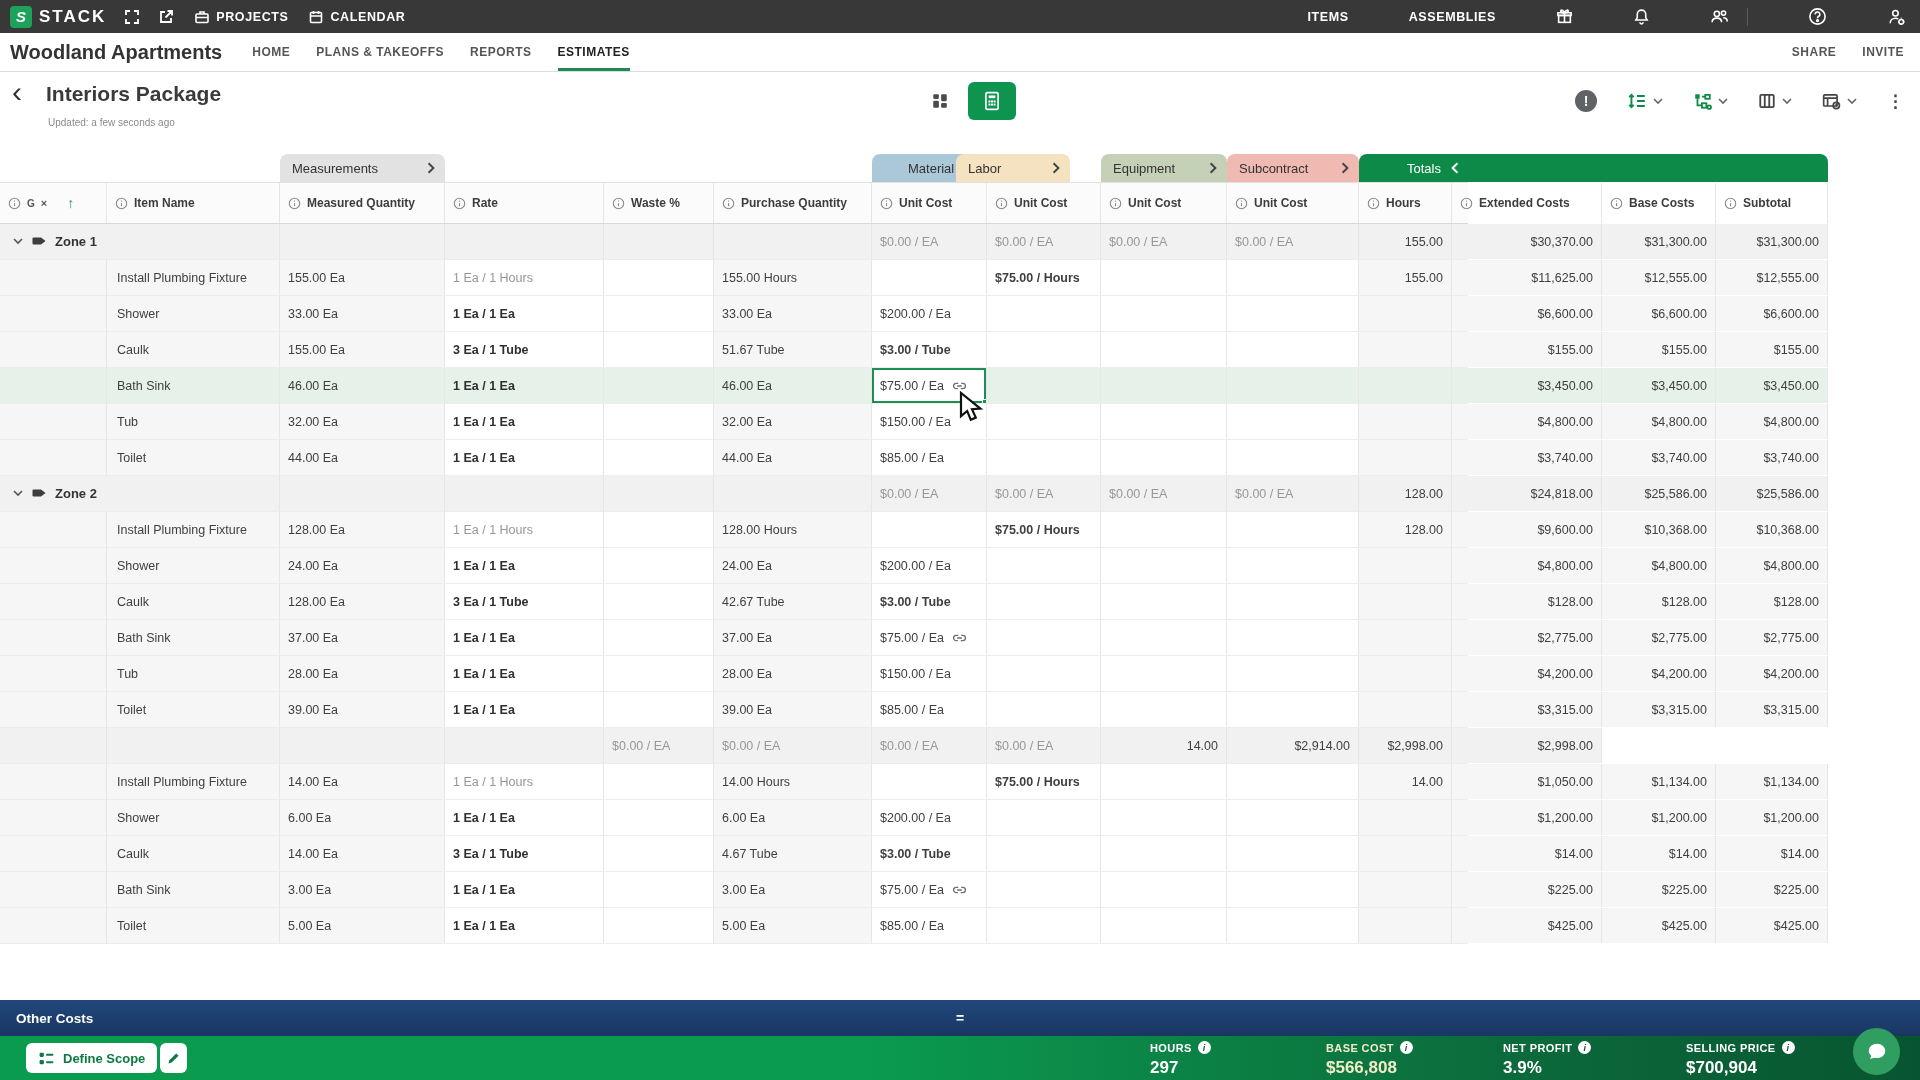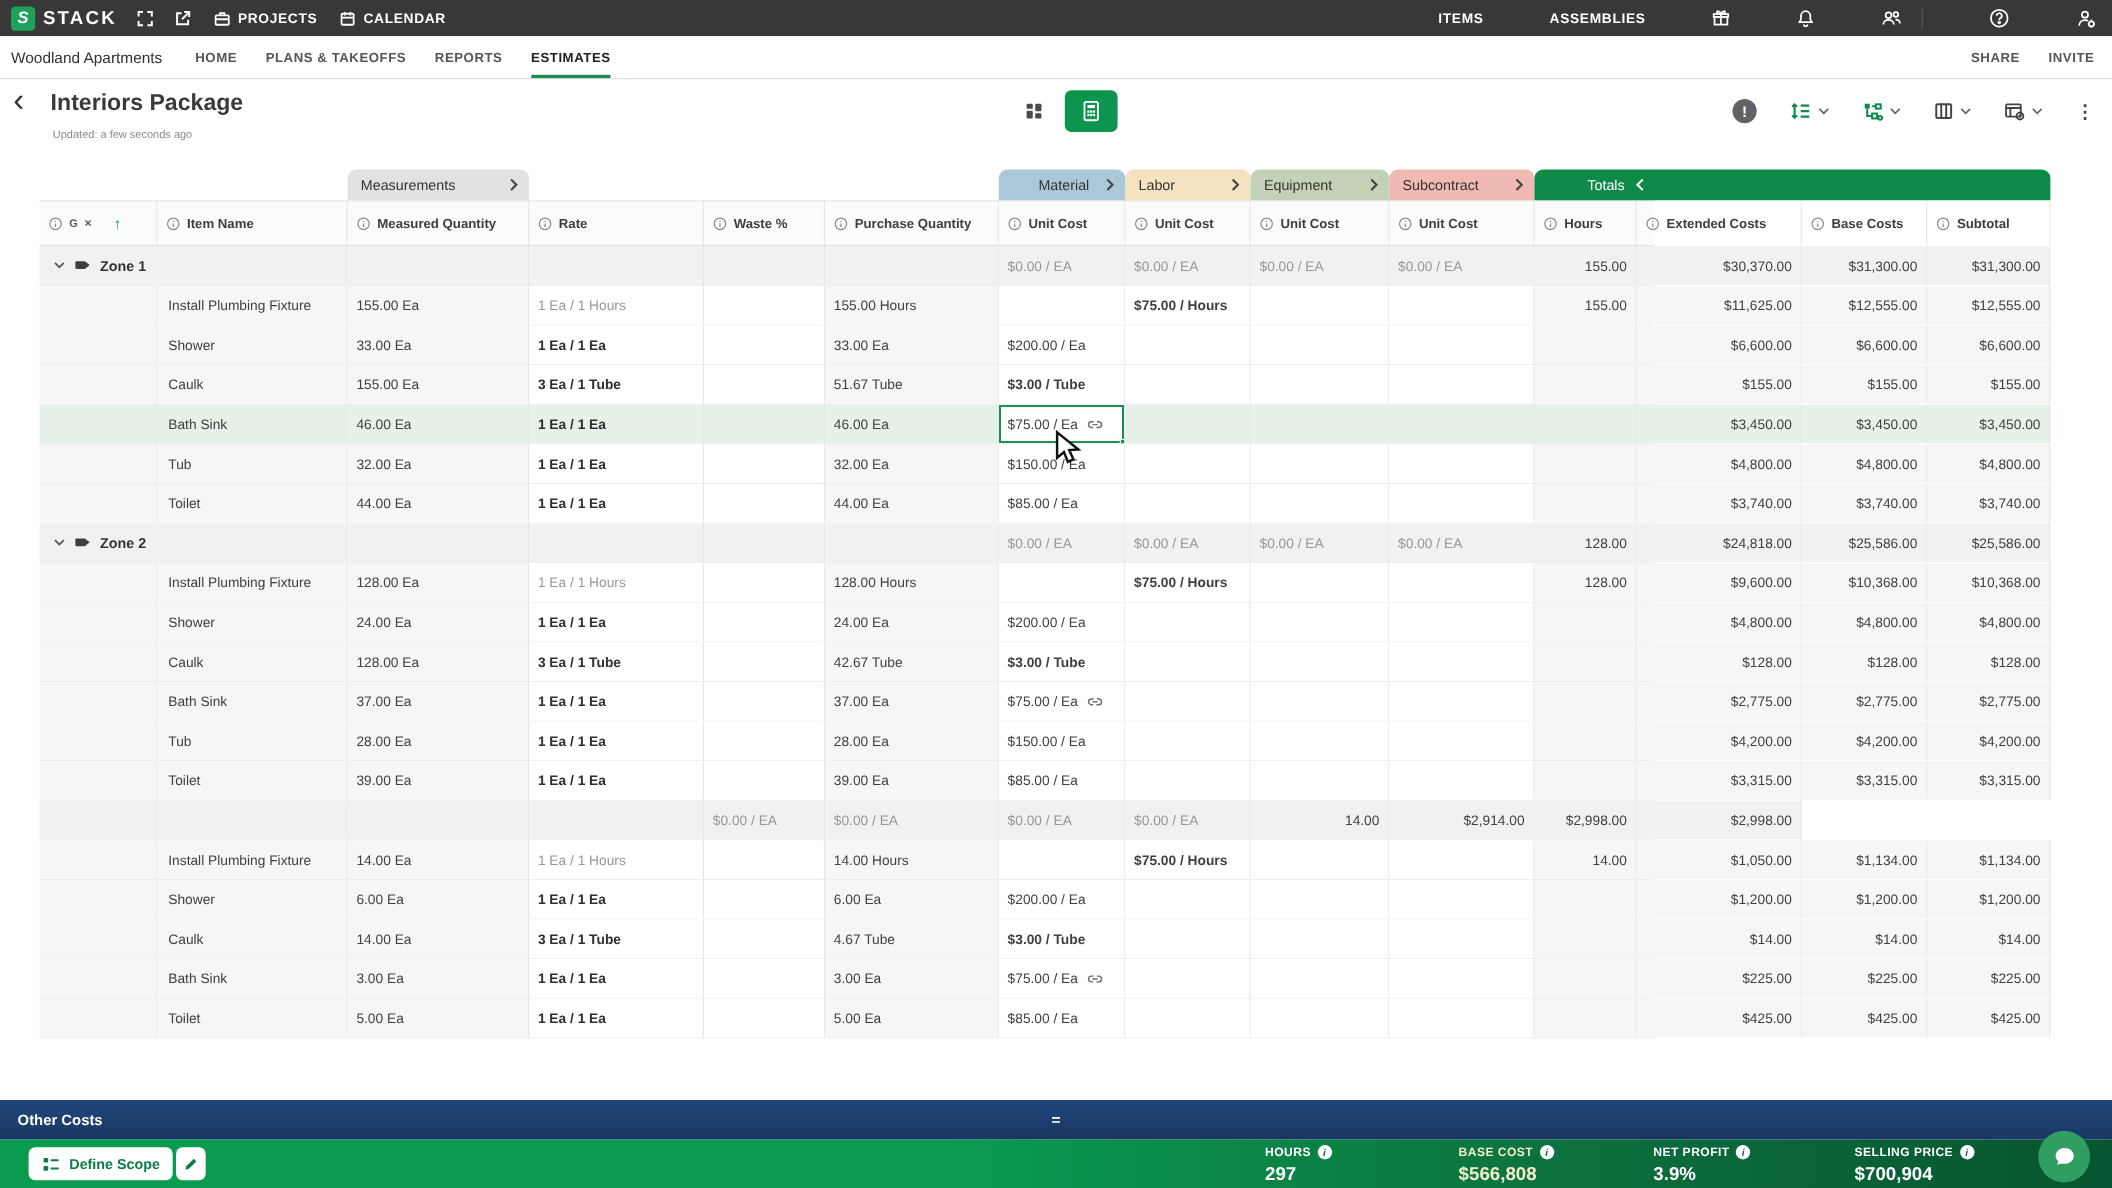--- a/index.html
+++ b/index.html
@@ -18,21 +18,21 @@
   .tb-ic { margin-left:18px; display:flex; align-items:center; cursor:pointer; }
   .tb-item { margin-left:20px; display:flex; align-items:center; gap:6px; font-size:12.5px;
     font-weight:bold; letter-spacing:.6px; cursor:pointer; }
   .tb-right { margin-left:auto; display:flex; align-items:center; }
   .tb-right .tb-item { margin-left:24px;padding-left:36px; }
   .tb-div { width:1px; height:18px; background:#5a5a5a; margin-left:18px; }
 
   
   .nav2 { position:absolute; top:33px; left:0; width:1920px; height:39px; background:#fff;
     border-bottom:1px solid #ddd; display:flex; align-items:stretch; padding:0 16px 0 10px; }
-  .proj-name { font-size:14px; font-weight:normal; color:#333; display:flex; align-items:center; margin-right:30px; }
+  .proj-name { font-size:20px; font-weight:bold; color:#333; display:flex; align-items:center; margin-right:30px; }
   .tab { display:flex; align-items:center; margin-right:26px; font-size:12px; font-weight:bold;
     color:#555; letter-spacing:.5px; border-bottom:3px solid transparent; border-top:3px solid transparent; cursor:pointer; }
   .tab.active { color:#222; border-bottom-color:#1d8a56; }
   .nav2-right { margin-left:auto; display:flex; align-items:center; gap:26px; }
   .nav2-right span { font-size:12px; font-weight:bold; color:#555; letter-spacing:.5px; cursor:pointer; }
 
   
   .back { position:absolute; left:12px; top:78px; font-size:30px; color:#333; line-height:28px; cursor:pointer; }
   .title { position:absolute; left:46px; top:82px; font-size:21px; font-weight:bold; color:#3a3a3a; }
   .updated { position:absolute; left:48px; top:117px; font-size:10px; color:#8a8a8a; }
@@ -41,28 +41,28 @@
     border-radius:6px; cursor:pointer; }
   .vt-calc { width:48px; height:38px; background:#0d9550; border-radius:6px; display:flex;
     align-items:center; justify-content:center; cursor:pointer; }
   .hdr-tools { position:absolute; right:16px; top:82px; height:38px; display:flex; align-items:center; }
   .tool { display:flex; align-items:center; gap:6px; margin-left:30px; cursor:pointer; }
   .excl { width:22px; height:22px; border-radius:50%; background:#5f6368; color:#fff; font-weight:bold;
     font-size:14px; display:flex; align-items:center; justify-content:center; }
   .kebab { font-size:17px; color:#444; font-weight:bold; letter-spacing:0; }
 
   
-  .tablewrap { position:absolute; top:152px; left:0; width:1468px;margin-left:36px; }
+  .tablewrap { position:absolute; top:152px; left:0; width:1468px; }
   .groupband { position:relative; height:30px; background:#fff; }
   .pill { position:absolute; top:2px; height:28px; border-radius:8px 8px 0 0; display:flex;
     align-items:center; justify-content:space-between; padding:0 10px 0 12px; font-size:13px;
     color:#333; cursor:pointer; }
   .pill-measurements { left:280px; width:165px; background:#e2e2e2; }
   .pill-material    { left:872px; width:115px; background:#abc8d9;padding-left:36px; }
-  .pill-labor       { left:987px; width:114px; background:#f4e2c0; }
+  .pill-labor       { left:956px; width:114px; background:#f4e2c0; }
   .pill-equipment   { left:1101px; width:126px; background:#c4d1b7; }
   .pill-subcontract { left:1227px; width:132px; background:#f0b9b2; }
   .pill-totals      { left:1359px; width:469px; background:#0d8a47; color:#fff; justify-content:flex-start; gap:10px;padding-left:48px; }
 
   .trow { display:grid; grid-template-columns:107px 173px 165px 159px 110px 158px 115px 114px 126px 132px 93px 150px 114px 112px; }
   .hrow { height:42px; background:#fbfbfb; border-top:1px solid #e3e3e3; border-bottom:1px solid #d9d9d9; }
   .hcell { display:flex; align-items:center; gap:6px; padding:0 8px; font-size:12px; font-weight:bold;
     color:#3d3d3d; border-right:1px solid #e6e6e6; overflow:hidden; white-space:nowrap; cursor:pointer; }
   .corner-g { font-size:10px; font-weight:bold; color:#555; }
   .corner-x { font-size:11px; color:#555; }

